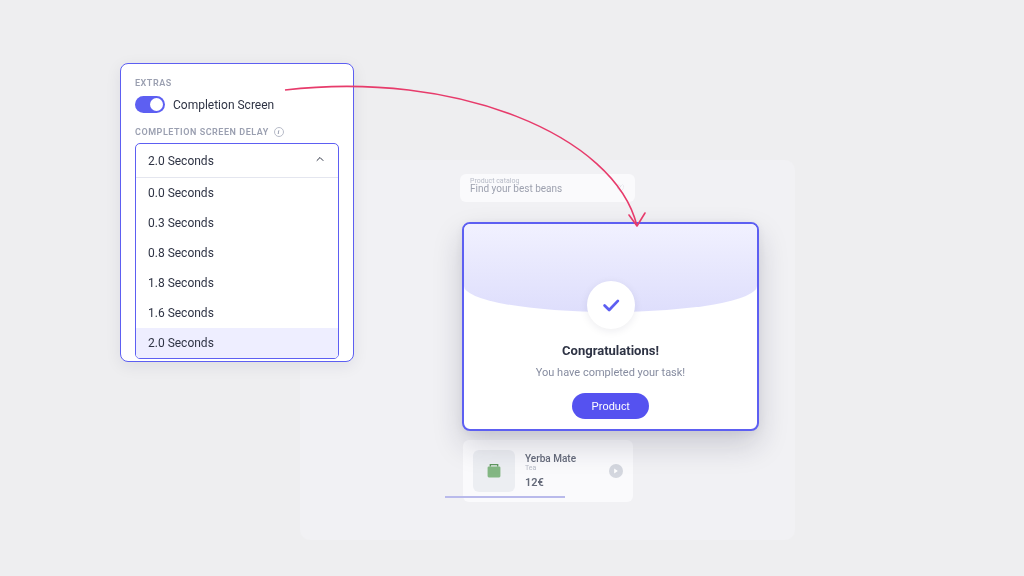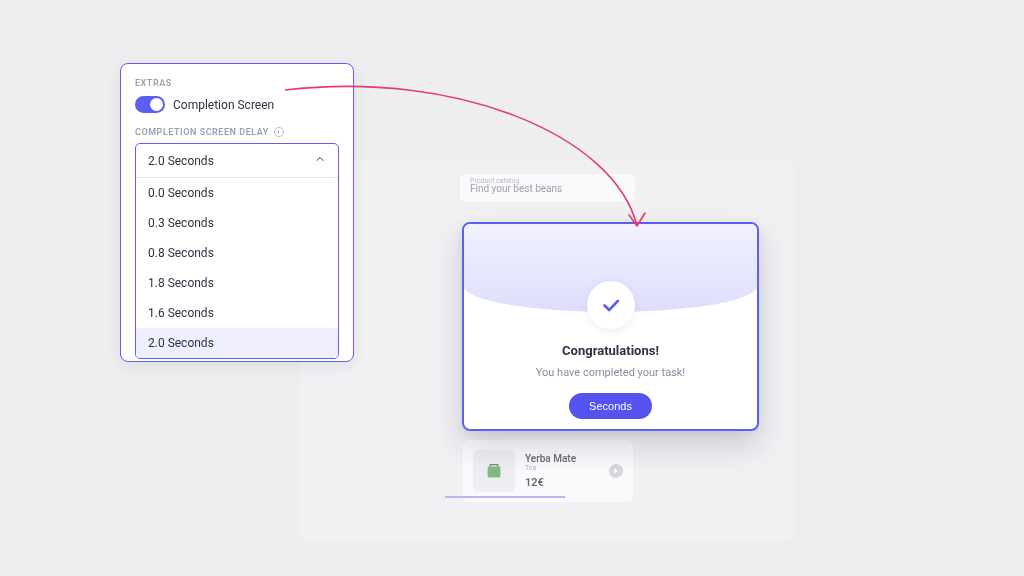--- a/index.html
+++ b/index.html
@@ -167,21 +167,21 @@
 
 <div class="modal">
   <div class="wave"></div>
   <div class="check-circle">
     <svg width="22" height="22" viewBox="0 0 24 24">
       <path d="M5 12.5 L10 17.5 L19.5 7.5" fill="none" stroke="#5d5ff2" stroke-width="3" stroke-linecap="round" stroke-linejoin="round"></path>
     </svg>
   </div>
   <h3>Congratulations!</h3>
   <p>You have completed your task!</p>
-  <button class="btn">Seconds</button>
+  <button class="btn">Product</button>
 </div>
 
 <div class="panel">
   <div class="label">EXTRAS</div>
   <div class="toggle-row">
     <div class="toggle"></div>
     <div class="toggle-label">Completion Screen</div>
   </div>
   <div class="delay-label">
     <span>COMPLETION SCREEN DELAY</span>

